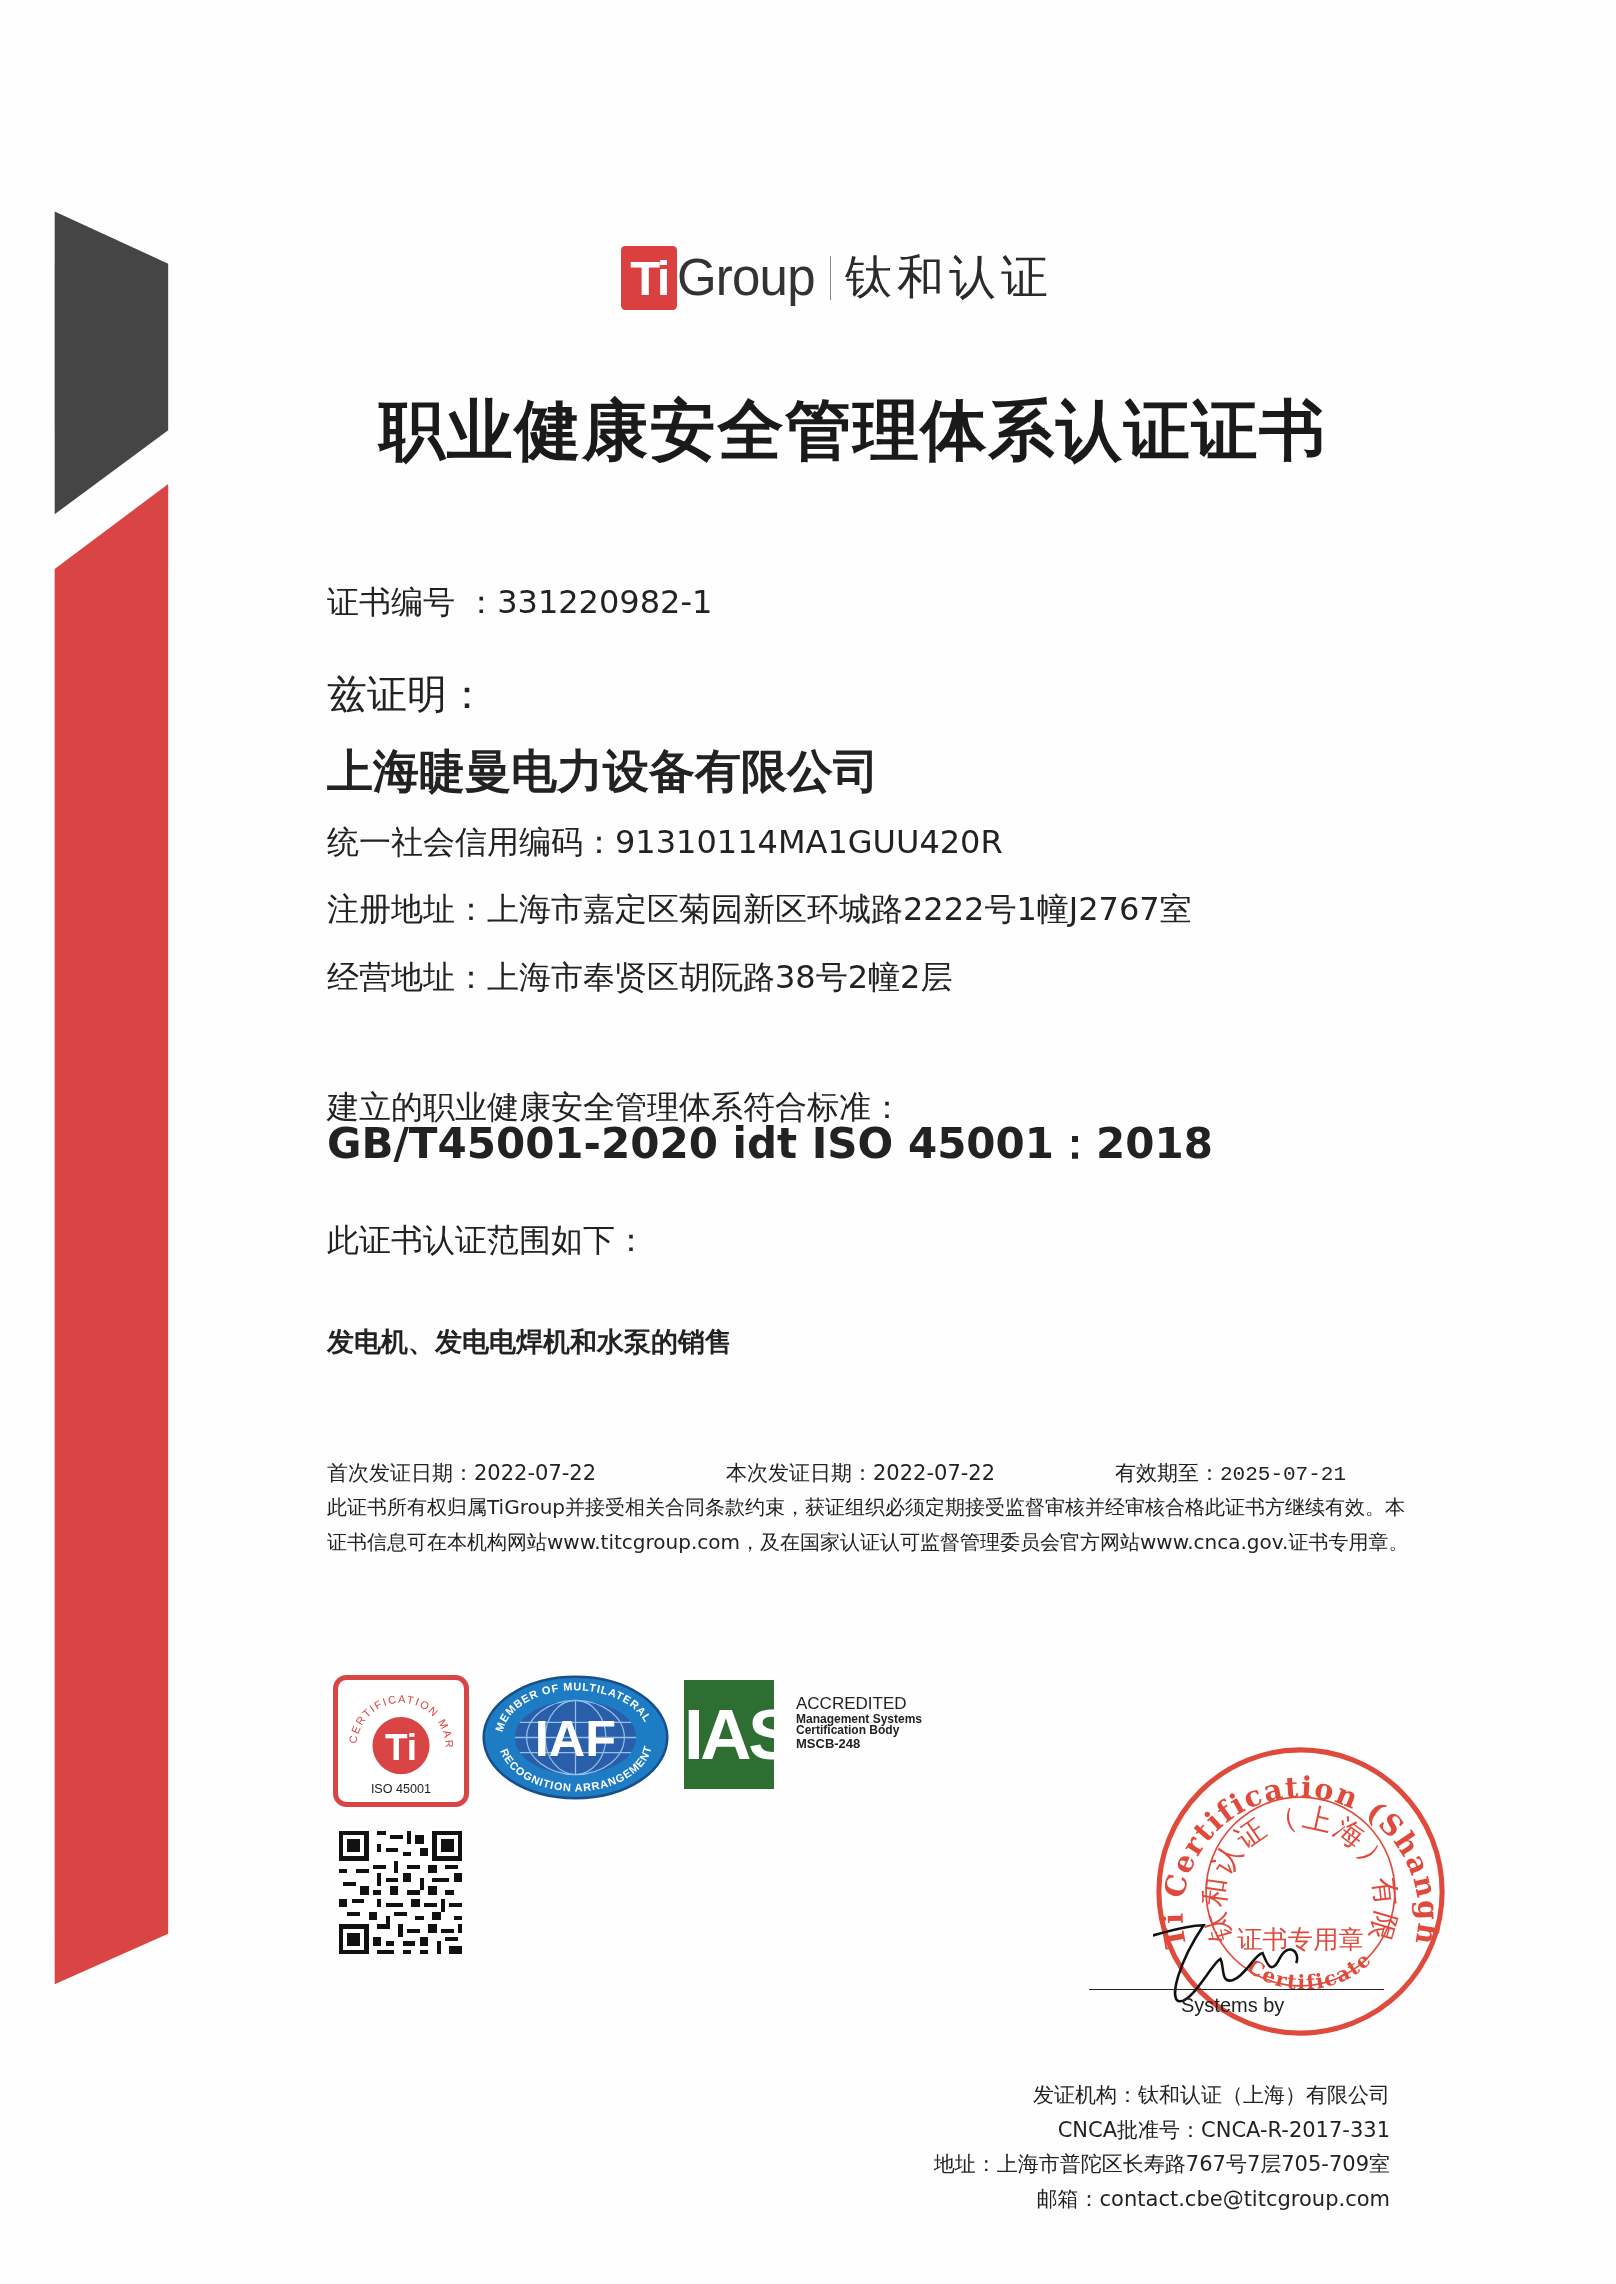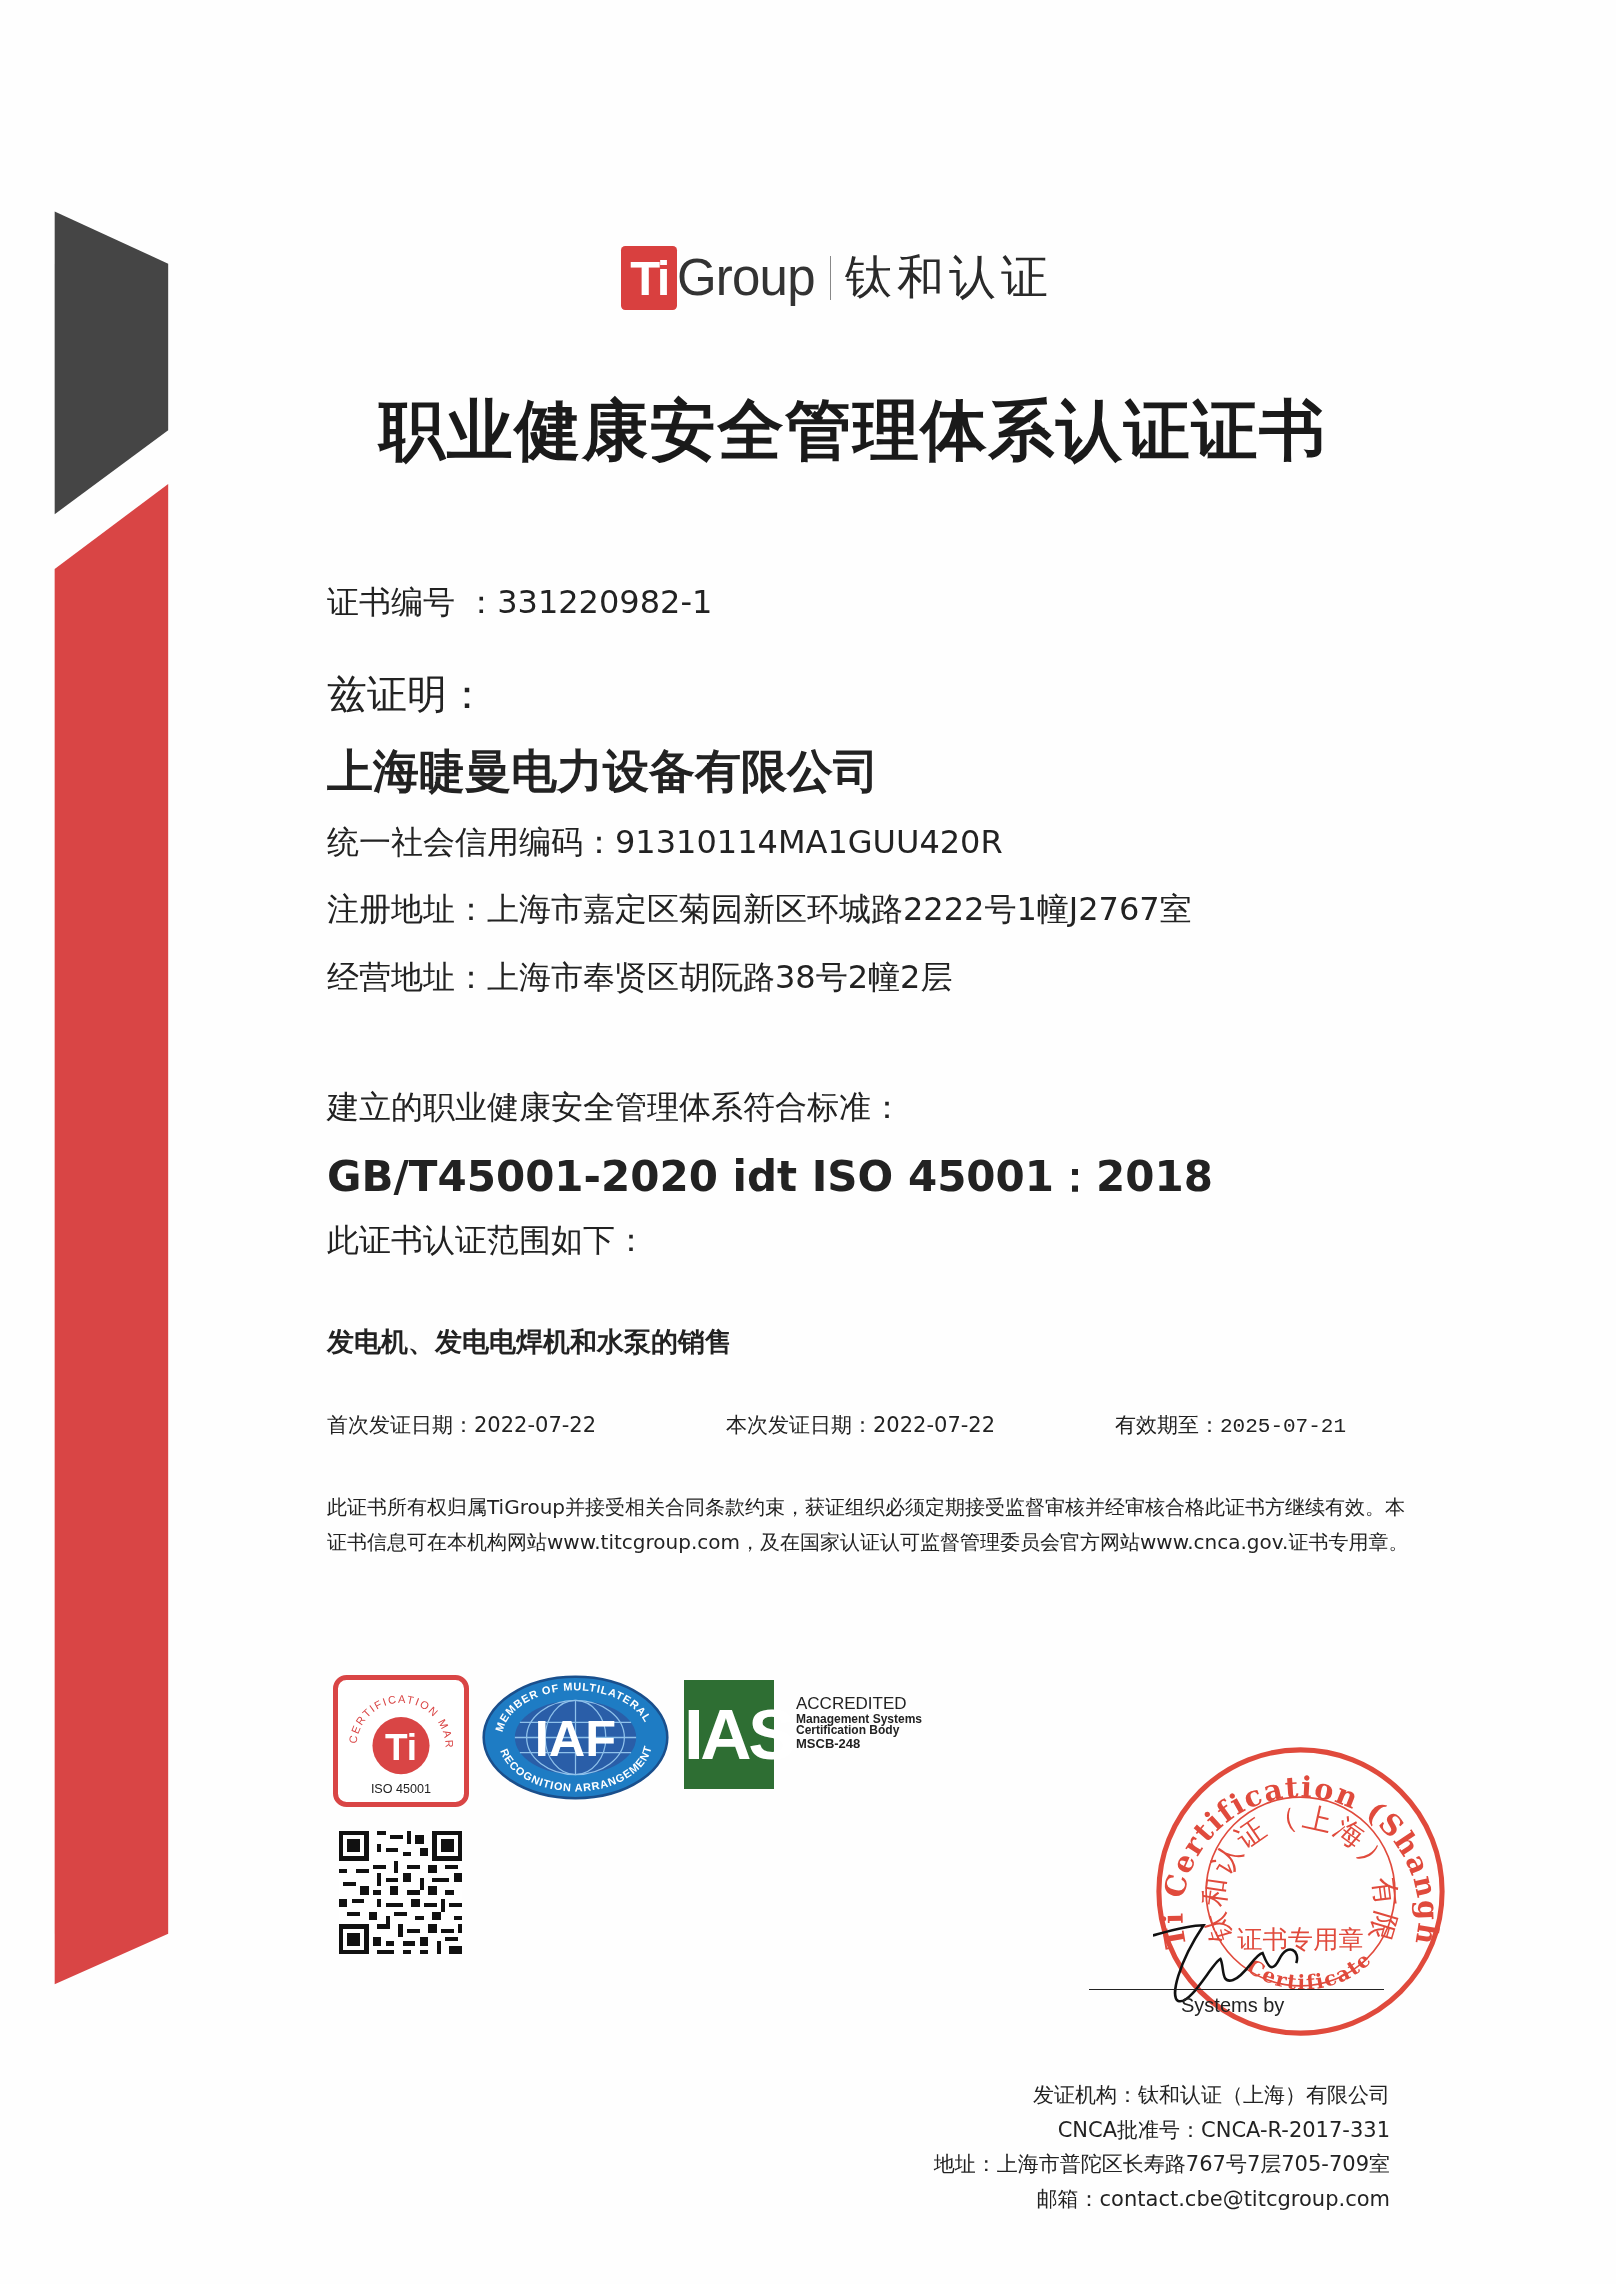--- a/index.html
+++ b/index.html
@@ -20,24 +20,24 @@
   .logo-cn { font-size: 47px; color: #2a2a2a; letter-spacing: 5px; }
   .title { left: 379px; top: 386px; font-size: 66px; font-weight: bold; letter-spacing: 1.7px; color: #1a1a1a; }
   .line { left: 327px; font-size: 32px; color: #222; white-space: nowrap; }
   .cert-no { top: 569px; margin-top: 12px; }
   .attest { top: 667px; font-size: 40px; }
   .company { top: 741px; font-size: 46px; font-weight: bold; }
   .credit { top: 821px; }
   .reg-addr { top: 888px; }
   .op-addr { top: 956px; }
   .std-intro { top: 1086px; }
-  .std { top: 1149px; font-size: 42px; font-weight: bold; text-align: right; }
+  .std { top: 1116px; font-size: 42px; font-weight: bold; text-align: right; }
   .scope-intro { top: 1219px; }
   .scope { top: 1324px; font-size: 27px; font-weight: bold; }
-  .dates { top: 1411px; font-size: 21px; }
+  .dates { top: 1459px; font-size: 21px; }
   .date2 { left: 726px; }
   .date3 { left: 1115px; font-family: Liberation Mono, monospace; }
   .notice { left: 327px; top: 1490px; width: 1094px; font-size: 20px; line-height: 35px; color: #222; }
   .tim { left: 333px; top: 1675px; width: 126px; height: 122px; border: 5px solid #d94545; border-radius: 13.5px; background: #fff; }
   .iaf { left: 482px; top: 1675px; width: 187px; height: 125px; }
   .ias { left: 684px; top: 1680px; width: 90px; height: 109px; background: #2e6e33; color: #fff;
     font-family: "Liberation Sans", sans-serif; font-weight: bold; font-size: 71px; line-height: 109px; text-align: center; letter-spacing: -3.4px; }
   .ias-side { left: 796px; top: 1694px; font-family: "Liberation Sans", sans-serif; color: #222; }
   .ias-acc { font-size: 17px; }
   .ias-small { font-size: 12px; line-height: 11px; font-weight: bold; }

